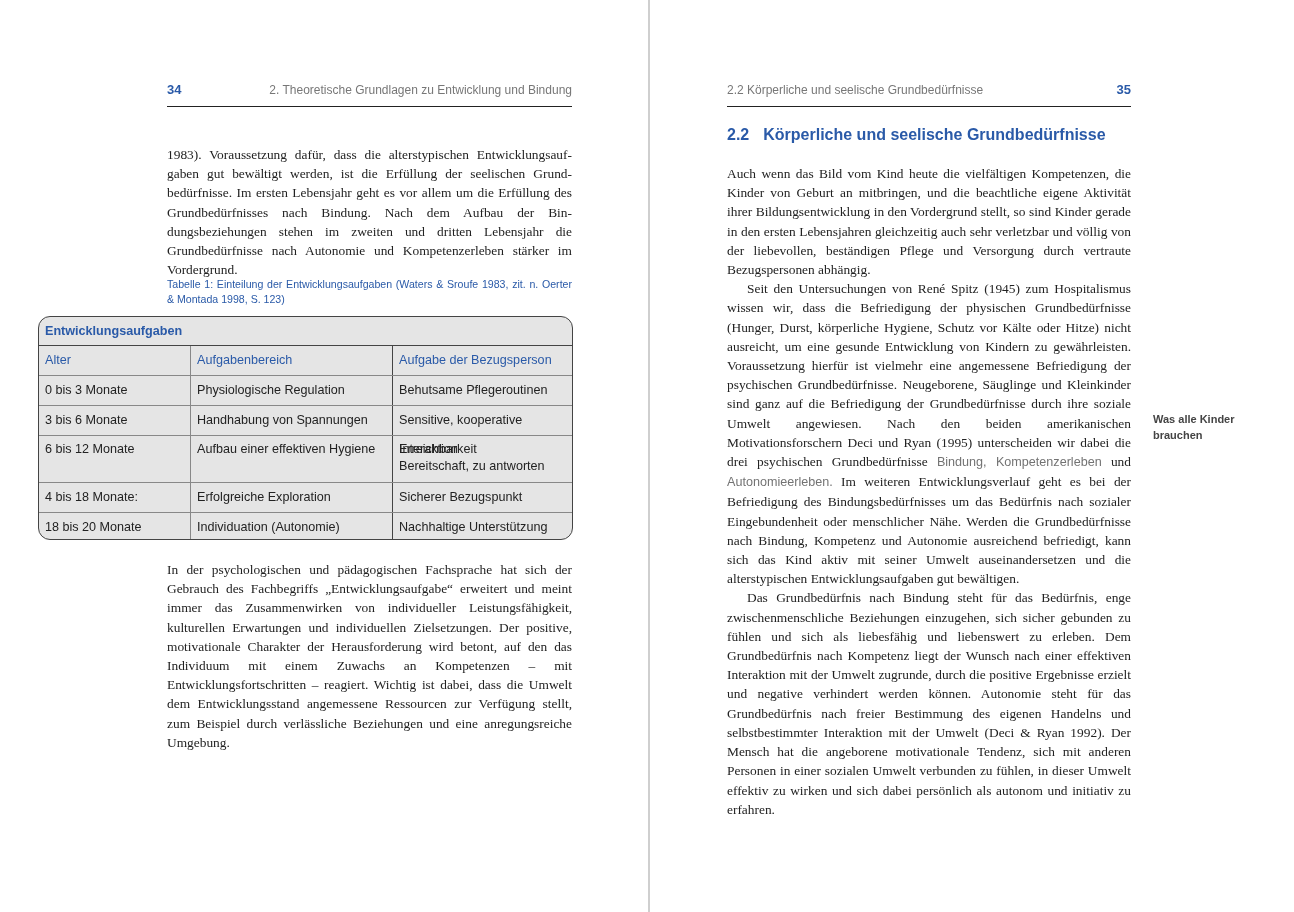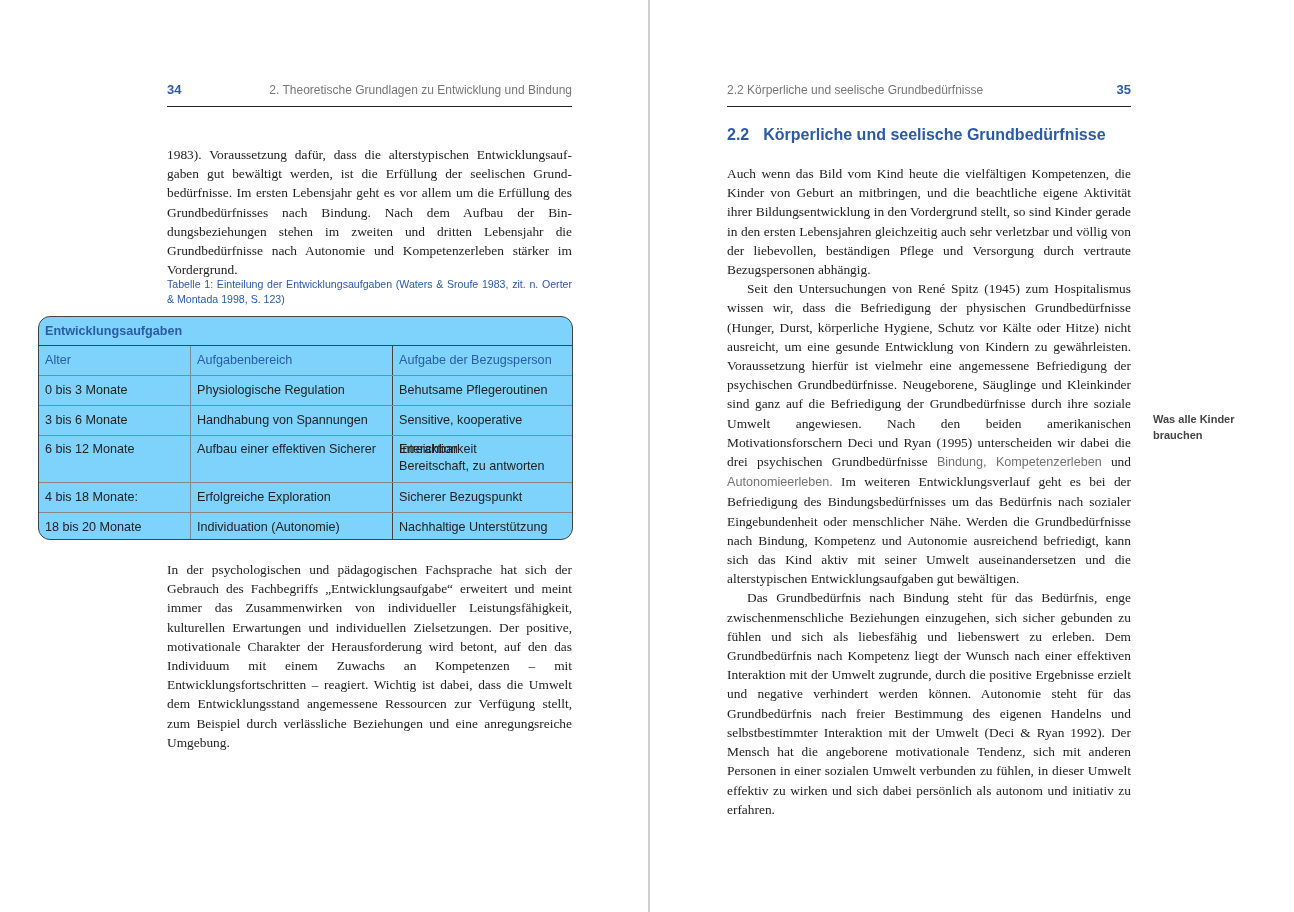--- a/index.html
+++ b/index.html
@@ -15,21 +15,21 @@
   .left-hdr .title { position:absolute; right:0; top:3px; }
   .right-hdr { left:77px; width:404px; }
   .right-hdr .title { position:absolute; left:0; top:3px; }
   .right-hdr .num { position:absolute; right:0; top:2px; }
   .body-text { position:absolute; font-size:13.4px; line-height:19.2px; text-align:justify; hyphens:manual; }
   .body-text p { margin:0; }
   .body-text p.indent { text-indent:20px; }
   .left-p1 { left:167px; top:129px; width:405px; }
   .left-p2 { left:167px; top:544px; width:405px; }
   .caption { position:absolute; left:167px; top:261px; width:405px; font-family:"Liberation Sans", sans-serif; font-size:10.6px; line-height:15px; color:#2a5aa8; text-align:justify; }
-  .tbl { position:absolute; left:38px; top:300px; width:533px; height:222px; border:1.3px solid #444; border-radius:12px; background:#7dd3fc; overflow:hidden; font-family:"Liberation Sans", sans-serif; font-size:12.6px; }
+  .tbl { position:absolute; left:38px; top:300px; width:533px; height:222px; border:1.3px solid #444; border-radius:12px; background:#e5e5e5; overflow:hidden; font-family:"Liberation Sans", sans-serif; font-size:12.6px; }
   .tbl .tbl-title { height:28px; line-height:28px; padding-left:6px; color:#2a5aa8; font-weight:bold; border-bottom:1px solid #444; }
   .tbl .row { display:flex; border-bottom:1px solid #888; }
   .tbl .row:last-child { border-bottom:none; }
   .tbl .cell { padding:0 6px; box-sizing:border-box; }
   .tbl .c1 { width:152px; border-right:1px solid #888; }
   .tbl .c2 { width:202px; border-right:1px solid #444; }
   .tbl .c3 { flex:1; }
   .tbl .head .cell { color:#2a5aa8; }
   .tbl .row.r1 { height:29px; line-height:29px; }
   .tbl .row.r2 { height:46px; }
@@ -67,21 +67,21 @@
       <div class="cell c2">Physiologische Regulation</div>
       <div class="cell c3">Behutsame Pflegeroutinen</div>
     </div>
     <div class="row r1">
       <div class="cell c1">3 bis 6 Monate</div>
       <div class="cell c2">Handhabung von Spannungen</div>
       <div class="cell c3">Sensitive, kooperative Interaktion</div>
     </div>
     <div class="row r2">
       <div class="cell c1">6 bis 12 Monate</div>
-      <div class="cell c2">Aufbau einer effektiven Sicherer</div>
+      <div class="cell c2">Aufbau einer effektiven Hygiene</div>
       <div class="cell c3">
         <div>Erreichbarkeit</div>
         <div>Bereitschaft, zu antworten</div>
       </div>
     </div>
     <div class="row r1">
       <div class="cell c1">4 bis 18 Monate:</div>
       <div class="cell c2">Erfolgreiche Exploration</div>
       <div class="cell c3">Sicherer Bezugspunkt</div>
     </div>

